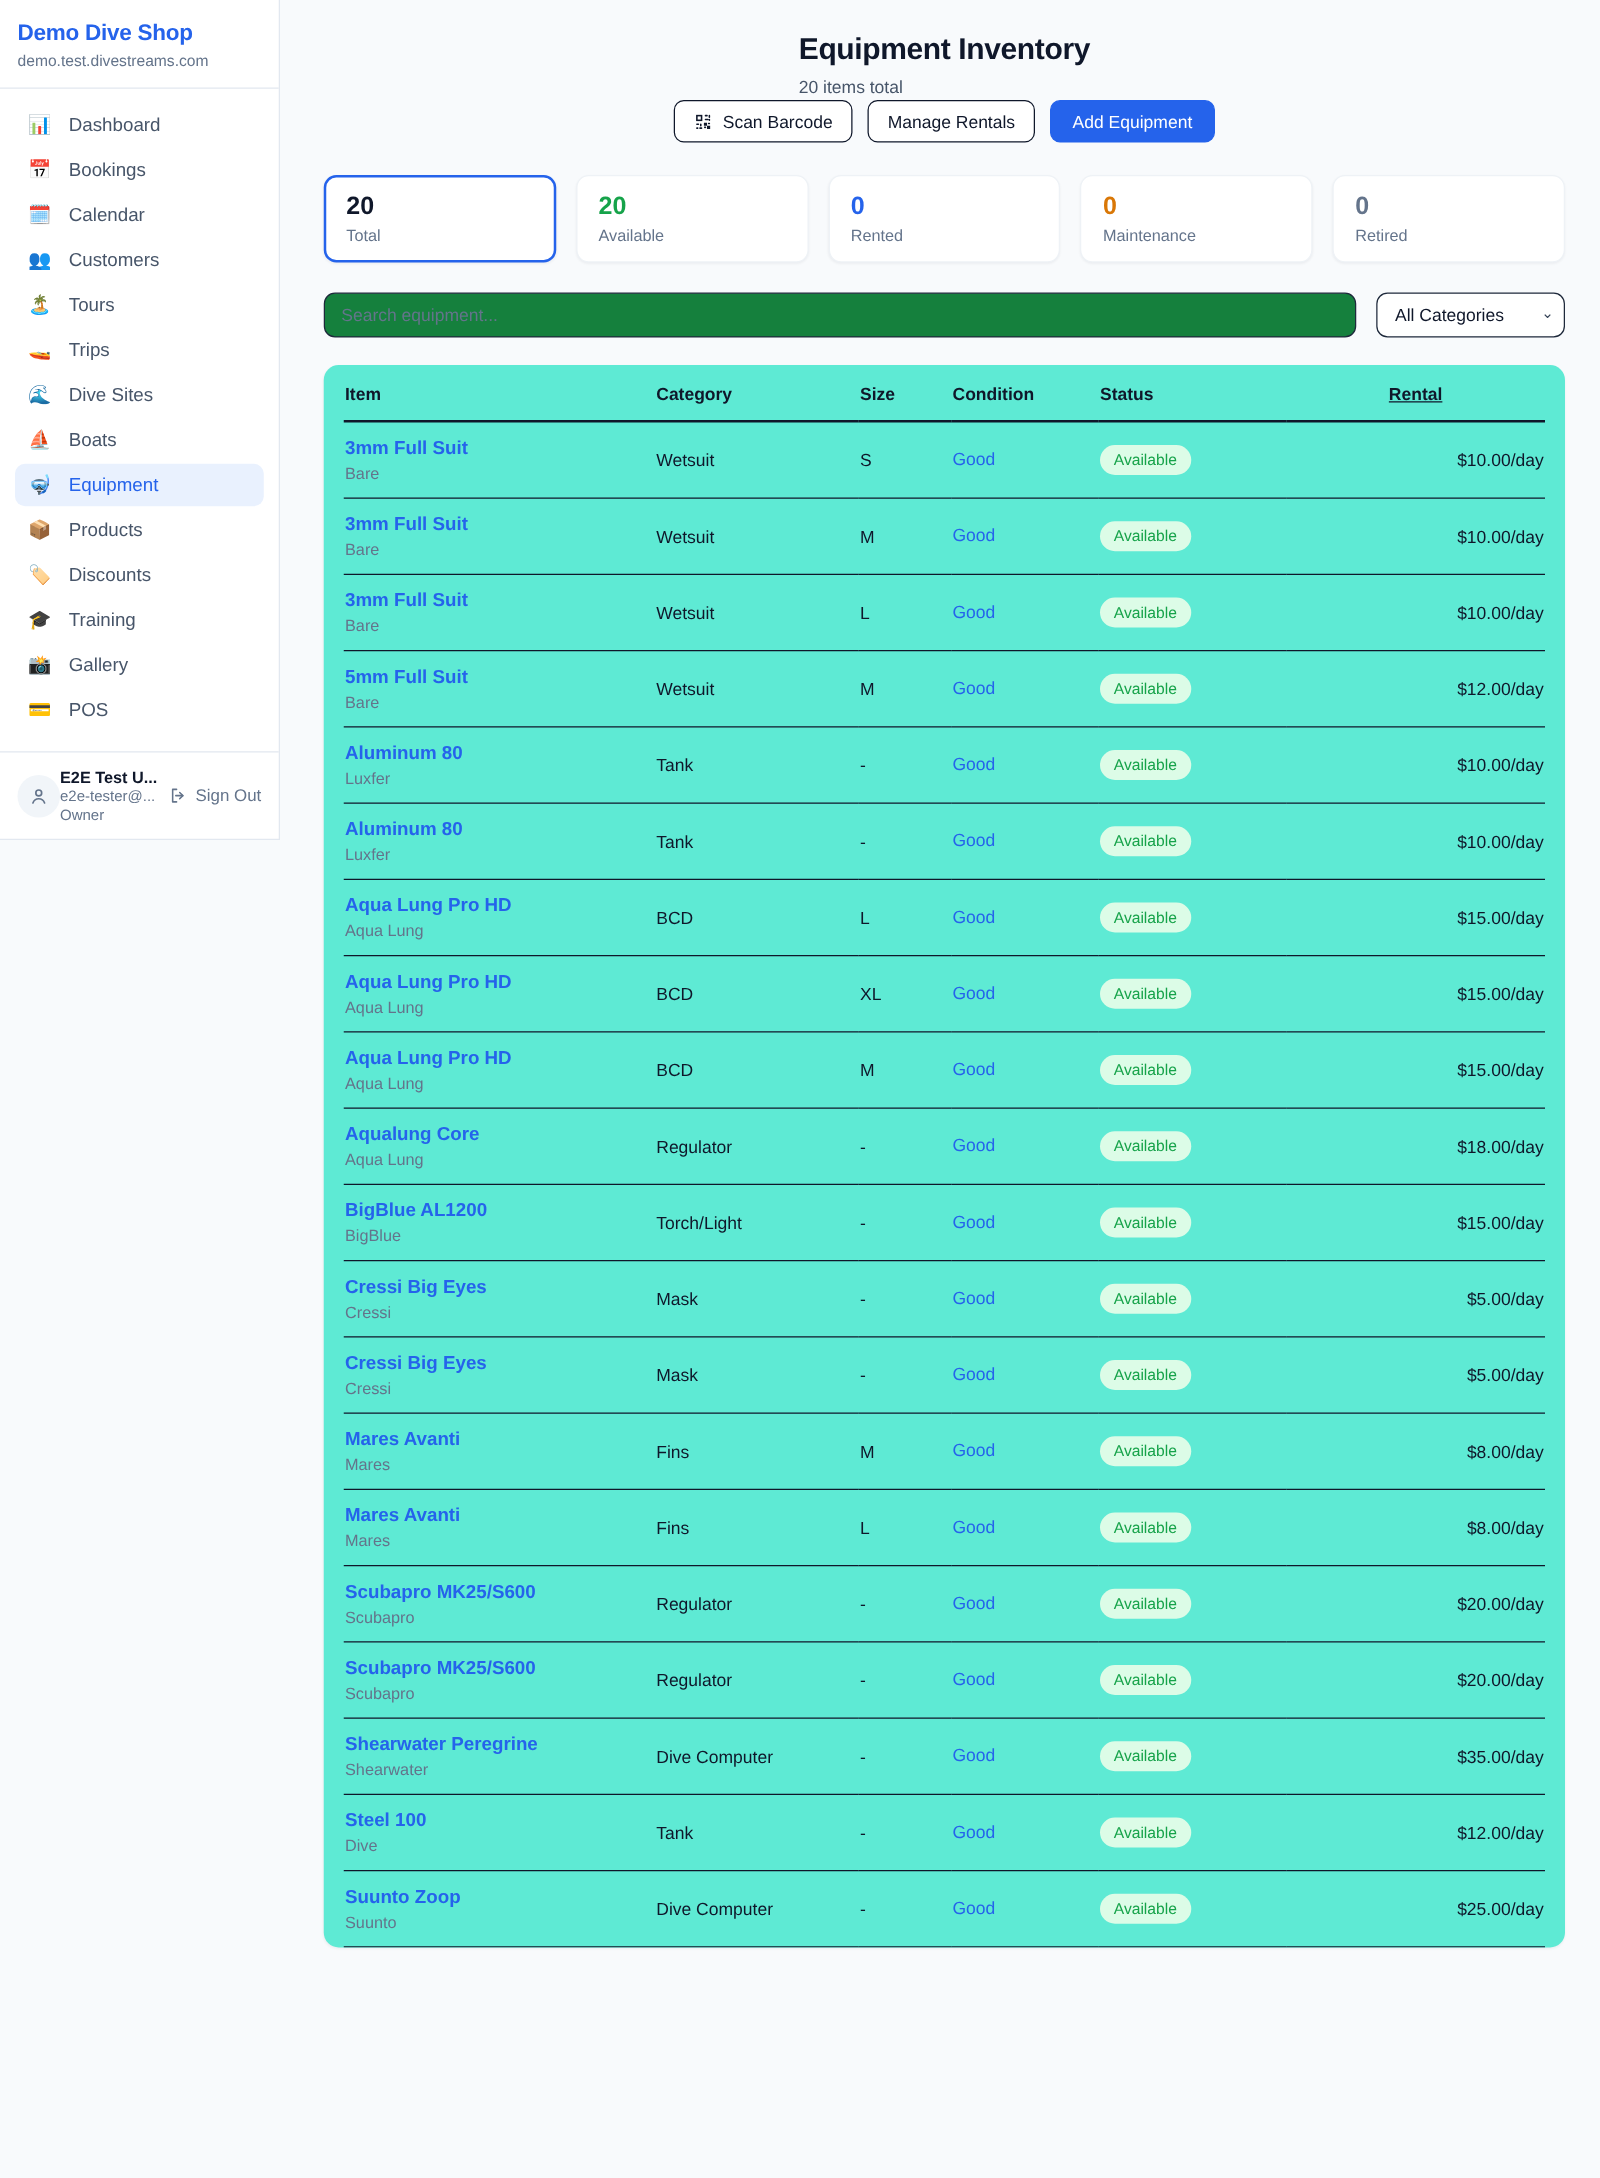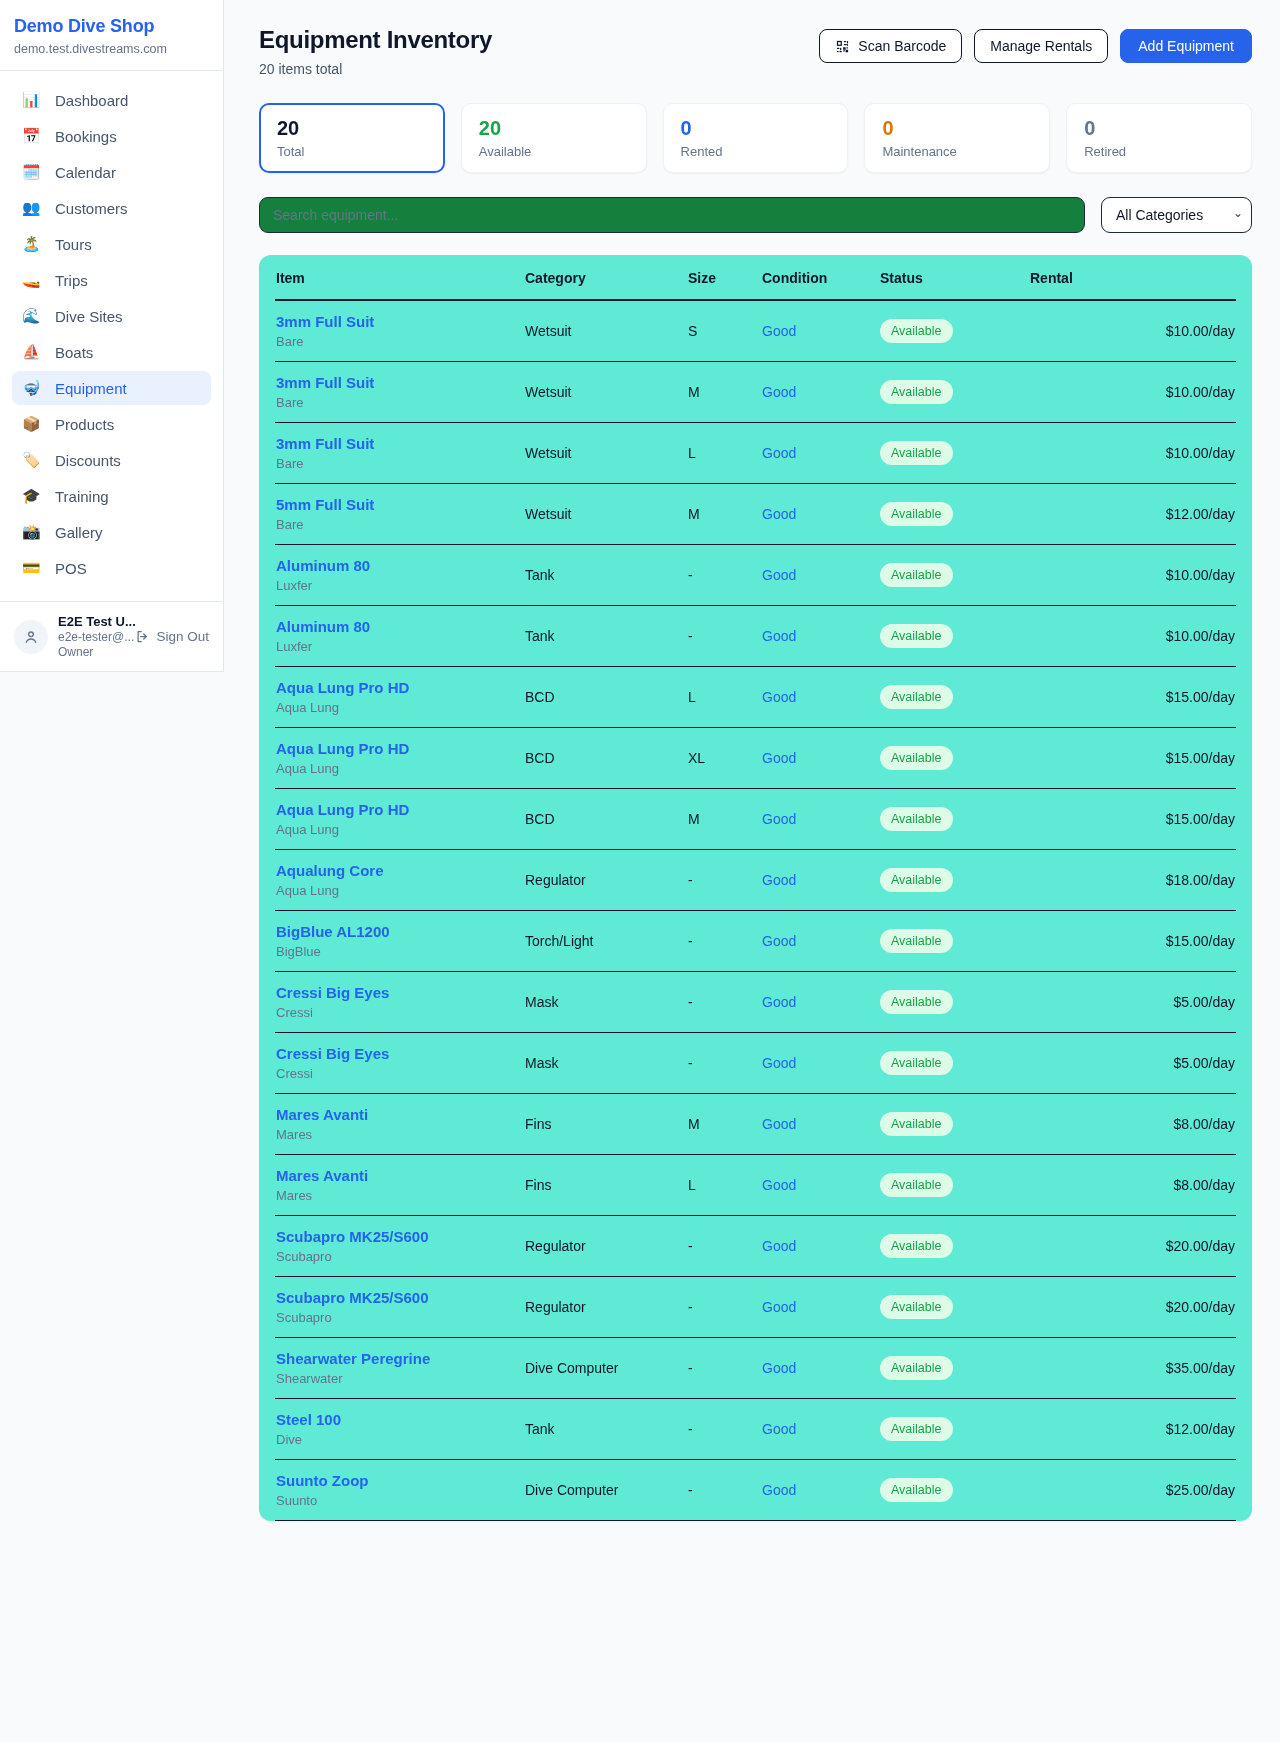--- a/index.html
+++ b/index.html
@@ -24,34 +24,34 @@
   .nav-item {
     display: flex; align-items: center; gap: 13px;
     padding: 8px 10px; margin: 2px 0;
     border-radius: 8px; cursor: pointer;
     color: #475569; font-size: 15px;
   }
   .nav-item.active { background: #e9f1fe; color: #2563eb; }
   .nav-icon { width: 20px; font-size: 15px; text-align: center; flex: 0 0 20px; }
   .user-box {
     border-top: 1px solid #e2e8f0;
-    padding: 12px 14px; display: flex; align-items: center; gap: 10px;
+    padding: 12px 14px; display: flex; align-items: center; 
   }
   .avatar {
     width: 34px; height: 34px; border-radius: 50%;
     background: #f1f5f9; display: flex; align-items: center; justify-content: center;
     flex: 0 0 34px;
   }
   .user-meta { flex: 1; min-width: 0; }
   .user-name { font-size: 13px; font-weight: 700; color: #0f172a; white-space: nowrap; }
   .user-email, .user-role { font-size: 12px; color: #64748b; margin-top: 1px; white-space: nowrap; }
   .signout { display: flex; align-items: center; gap: 6px; color: #64748b; font-size: 13.5px; cursor: pointer; white-space: nowrap; }
   
   .main { margin-left: 230px; padding: 26px 28px 0 29px; }
-  .page-head { display: flex; justify-content: space-between; align-items: flex-start; }
+  .page-head { display: flex; justify-content: space-between; align-items: center; flex-direction: column; }
   .page-title { font-size: 24px; font-weight: 700; color: #0f172a; letter-spacing: -0.3px; }
   .page-sub { font-size: 14px; color: #475569; margin-top: 7px; }
   .head-actions { display: flex; gap: 12px; margin-top: 3px; }
   .btn {
     display: inline-flex; align-items: center; gap: 8px;
     font-size: 14px; font-weight: 500; border-radius: 8px; cursor: pointer;
     padding: 8px 15px; background: #fff; color: #0f172a;
     border: 1px solid #0f172a; font-family: inherit;
   }
   .btn.primary { background: #2563eb; border-color: #2563eb; color: #fff; padding: 8px 17px; }
@@ -85,21 +85,21 @@
   .table-card {
     margin-top: 22px; background: #5eead4; border-radius: 12px;
     box-shadow: 0 1px 2px rgba(15,23,42,.05);
     padding: 0 16px; overflow: hidden;
   }
   table { width: 100%; border-collapse: collapse; }
   thead th {
     text-align: left; font-size: 14px; font-weight: 700; color: #0f172a;
     padding: 15px 4px 13px 1px; border-bottom: 2px solid #0f172a;
   }
-  thead th.col-rental { text-align: left; padding-right: 1px; }
+  thead th.col-rental { text-align: center; padding-right: 1px; text-decoration: underline; }
   tbody td { border-bottom: 1px solid #0f172a; padding: 10px 4px 10px 1px; vertical-align: middle; height: 61px; }
   td.cell-rental { text-align: right; font-size: 14px; color: #0f172a; padding-right: 1px; }
   .item-name { color: #2563eb; font-size: 15px; font-weight: 700; cursor: pointer; }
   .item-brand { color: #64748b; font-size: 13px; margin-top: 4px; }
   .cell-category, .cell-size { font-size: 14px; color: #0f172a; }
   .cond-link { color: #2563eb; font-size: 14px; cursor: pointer; }
   .status-badge {
     display: inline-block; background: #dcfce7; color: #16a34a;
     font-size: 12.5px; padding: 5px 11px; border-radius: 999px;
   }

